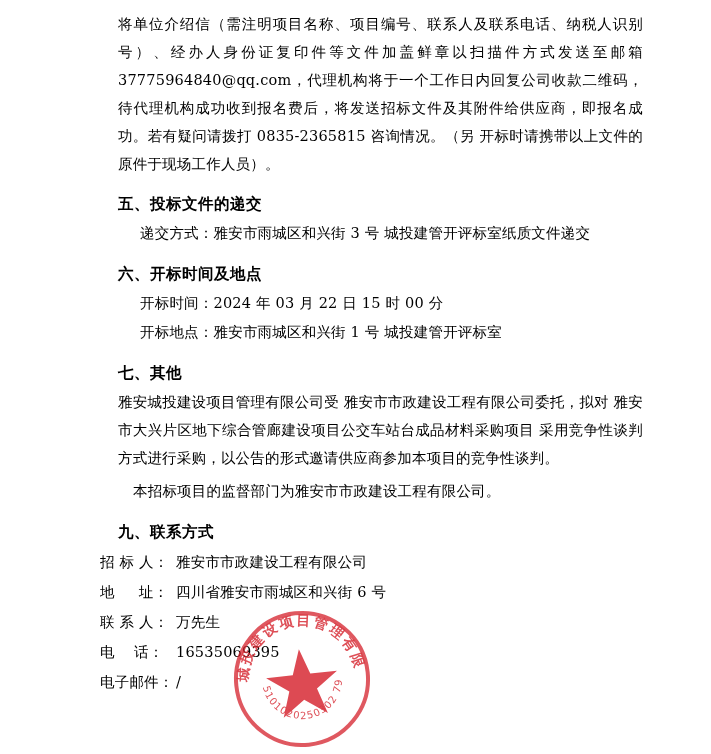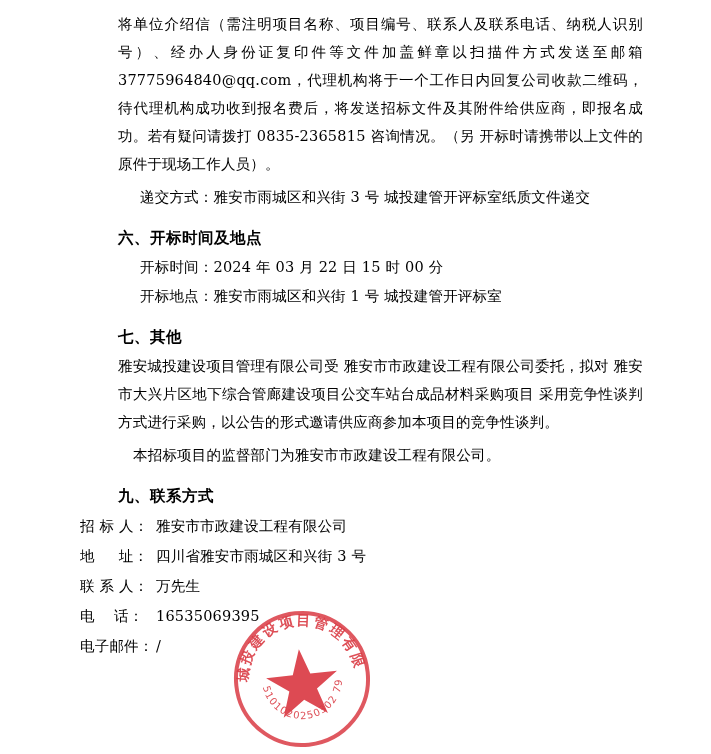--- a/index.html
+++ b/index.html
@@ -59,21 +59,21 @@
     font-size: 14.5px;
     line-height: 29px;
     margin: 0;
     padding-left: 133px;
     letter-spacing: 0.2px;
   }
   .contact-line {
     font-size: 14.5px;
     line-height: 30px;
     margin: 0;
-    padding-left: 80px;
+    padding-left: 100px;
     letter-spacing: 0.2px;
     white-space: pre;
   }
   .contact-line .lbl {
     display: inline-block;
     width: 76px;
   }
   .contact-line .val {
     display: inline-block;
   }
@@ -94,20 +94,21 @@
 </head>
 <body>
 
 <div class="page">
   <div class="content">
 
     <p class="para first">将单位介绍信（需注明项目名称、项目编号、联系人及联系电话、纳税人识别号）、经办人身份证复印件等文件加盖鲜章以扫描件方式发送至邮箱 37775964840@qq.com，代理机构将于一个工作日内回复公司收款二维码，待代理机构成功收到报名费后，将发送招标文件及其附件给供应商，即报名成功。若有疑问请拨打 0835-2365815 咨询情况。（另 开标时请携带以上文件的原件于现场工作人员）。</p>
 
     <div class="block-gap-sm"></div>
 
+    <h2 class="section-heading">五、投标文件的递交</h2>
     <p class="sub-line">递交方式：雅安市雨城区和兴街 3 号  城投建管开评标室纸质文件递交</p>
 
     <div class="block-gap-sm"></div>
 
     <h2 class="section-heading">六、开标时间及地点</h2>
     <p class="sub-line">开标时间：2024 年 03 月 22 日 15 时 00 分</p>
     <p class="sub-line">开标地点：雅安市雨城区和兴街 1 号  城投建管开评标室</p>
 
     <div class="block-gap-sm"></div>
 
@@ -116,21 +117,21 @@
 
     <div class="block-gap-sm"></div>
 
     <p class="body-line">本招标项目的监督部门为雅安市市政建设工程有限公司。</p>
 
     <div class="block-gap-sm"></div>
 
     <h2 class="section-heading">九、联系方式</h2>
 
     <p class="contact-line"><span class="lbl">招 标 人：</span><span class="val">雅安市市政建设工程有限公司</span></p>
-    <p class="contact-line"><span class="lbl">地     址：</span><span class="val">四川省雅安市雨城区和兴街 3 号</span></p>
+    <p class="contact-line"><span class="lbl">地     址：</span><span class="val">四川省雅安市雨城区和兴街 6 号</span></p>
     <p class="contact-line"><span class="lbl">联 系 人：</span><span class="val">万先生</span></p>
     <p class="contact-line"><span class="lbl">电    话：</span><span class="val">16535069395</span></p>
     <p class="contact-line"><span class="lbl">电子邮件：</span><span class="val">/</span></p>
 
   </div>
 
   <div class="seal">
     <svg width="148" height="148" viewBox="0 0 148 148" xmlns="http://www.w3.org/2000/svg">
       <defs>
         <path id="sealTopArc" d="M 20,74 A 54,54 0 0 1 128,74"></path>

